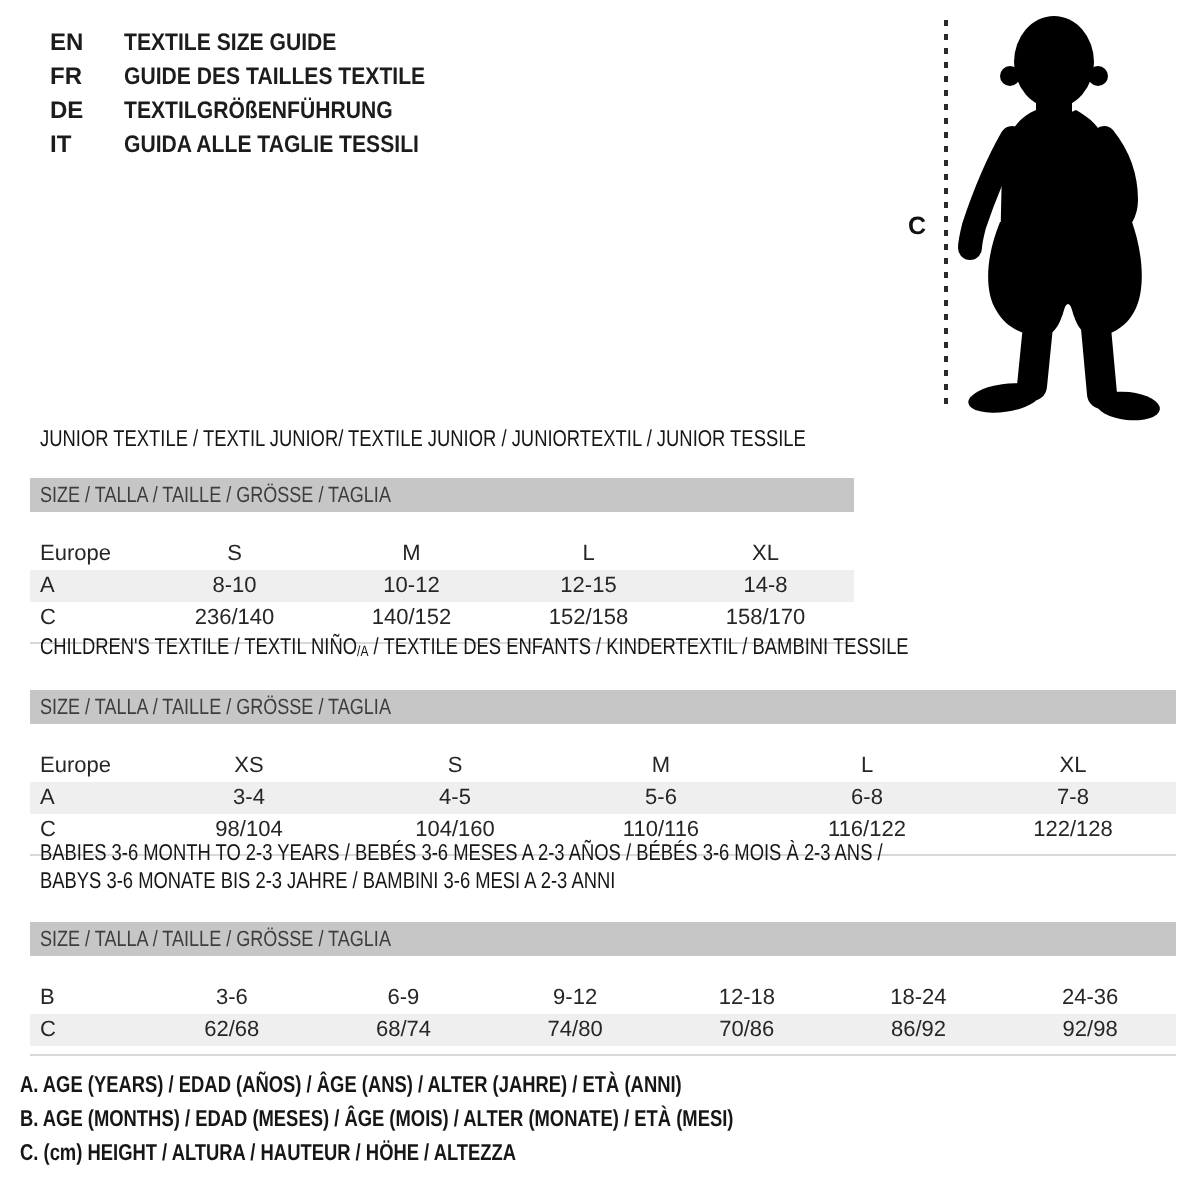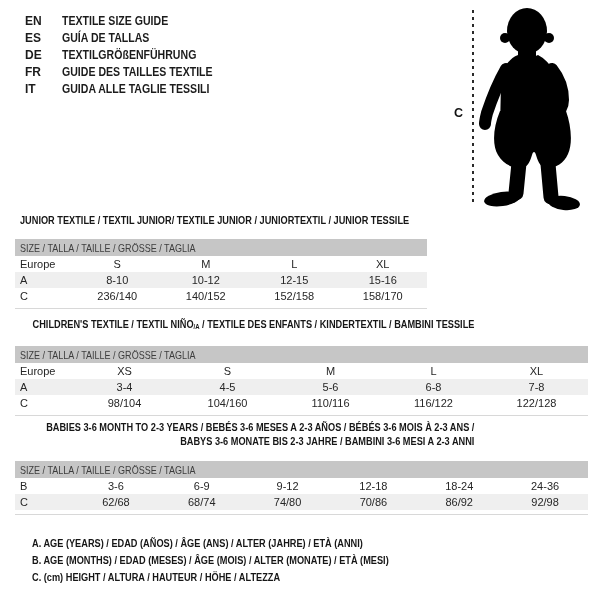--- a/index.html
+++ b/index.html
@@ -18,58 +18,54 @@
     position:absolute; left:472px; top:10px; width:2px; height:196px;
     background-image:repeating-linear-gradient(to bottom,#2a2a2a 0 3px,transparent 3px 7px);
   }
   .figure-c { position:absolute; left:454px; top:106px; font-weight:700; font-size:12.5px; color:#111; }
   .baby-svg { position:absolute; left:476px; top:3px; }
   
   .sec { position:absolute; left:15px; }
   .sec-w1 { width:412px; top:213px; }
   .sec-w2 { width:573px; top:317px; }
   .sec-w3 { width:573px; top:420px; }
-  .sec-title { margin-left:5px; font-weight:700; font-size:11.5px; color:#161616;text-align:right; }
+  .sec-title { margin-left:5px; font-weight:400; font-size:11.5px; color:#161616; }
   .title-line { white-space:nowrap; transform:scaleX(.8); transform-origin:left top; line-height:14px; }
   .title-line .sub { font-size:7.5px; vertical-align:-1px; }
   .tbl { margin-top:12px; }
   .sec-w3 .tbl { margin-top:13px; }
   .bar { height:17px; background:var(--bar-bg,#c6c6c6); display:flex; align-items:center; padding-left:5px; }
   .bar-text { font-size:11px; color:#3d3d3d; white-space:nowrap; transform:scaleX(.82); transform-origin:left center; }
-  table { width:100%; border-collapse:collapse; table-layout:fixed; }
+  table { width:100%; border-collapse:collapse; table-layout:fixed;margin-top:13px; }
   td { height:16px; line-height:16px; font-size:11px; text-align:center; color:#262626; overflow:hidden; }
   td.lbl { text-align:left; padding-left:5px; }
   col.label-col { width:58px; }
   tbody tr:nth-child(even) { background:var(--stripe-bg,#efefef); }
   .hairline { height:1px; background:#d8d8d8; margin-top:4px; }
   
-  .legend { position:absolute; left:32px; top:535px; }
+  .legend { position:absolute; left:10px; top:535px; }
   .legend-line { font-weight:700; font-size:11.5px; line-height:17px; color:#161616; white-space:nowrap; transform:scaleX(.8); transform-origin:left top; }
 </style>
 </head>
 <body>
 
 <div class="canvas">
 
   <div class="langs">
     <div class="lang-row">
       <span class="lang-code">EN</span>
       <span class="lang-label">TEXTILE SIZE GUIDE</span>
     </div>
     <div class="lang-row">
-      <span class="lang-code">ES</span>
-      <span class="lang-label">GUÍA DE TALLAS</span>
+      <span class="lang-code">FR</span>
+      <span class="lang-label">GUIDE DES TAILLES TEXTILE</span>
     </div>
     <div class="lang-row">
       <span class="lang-code">DE</span>
       <span class="lang-label">TEXTILGRÖßENFÜHRUNG</span>
-    </div>
-    <div class="lang-row">
-      <span class="lang-code">FR</span>
-      <span class="lang-label">GUIDE DES TAILLES TEXTILE</span>
     </div>
     <div class="lang-row">
       <span class="lang-code">IT</span>
       <span class="lang-label">GUIDA ALLE TAGLIE TESSILI</span>
     </div>
   </div>
 
   <div class="measure-line"></div>
   <div class="figure-c">C</div>
 
@@ -115,21 +111,21 @@
               <td>S</td>
               <td>M</td>
               <td>L</td>
               <td>XL</td>
             </tr>
             <tr>
               <td class="lbl">A</td>
               <td>8-10</td>
               <td>10-12</td>
               <td>12-15</td>
-              <td>15-16</td>
+              <td>14-8</td>
             </tr>
             <tr>
               <td class="lbl">C</td>
               <td>236/140</td>
               <td>140/152</td>
               <td>152/158</td>
               <td>158/170</td>
             </tr>
           </tbody>
       </table>

